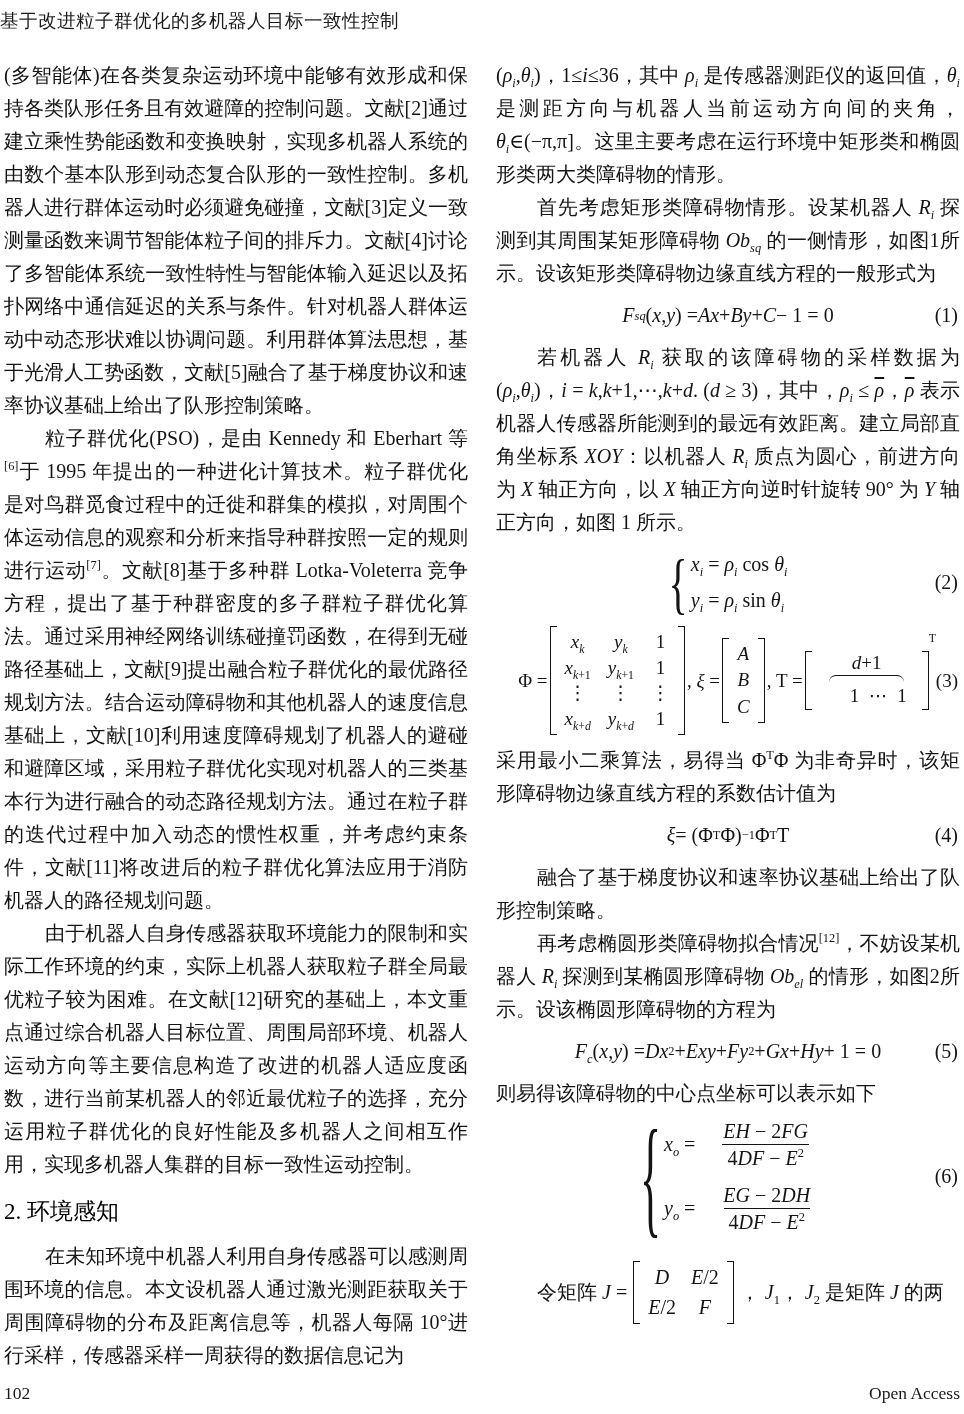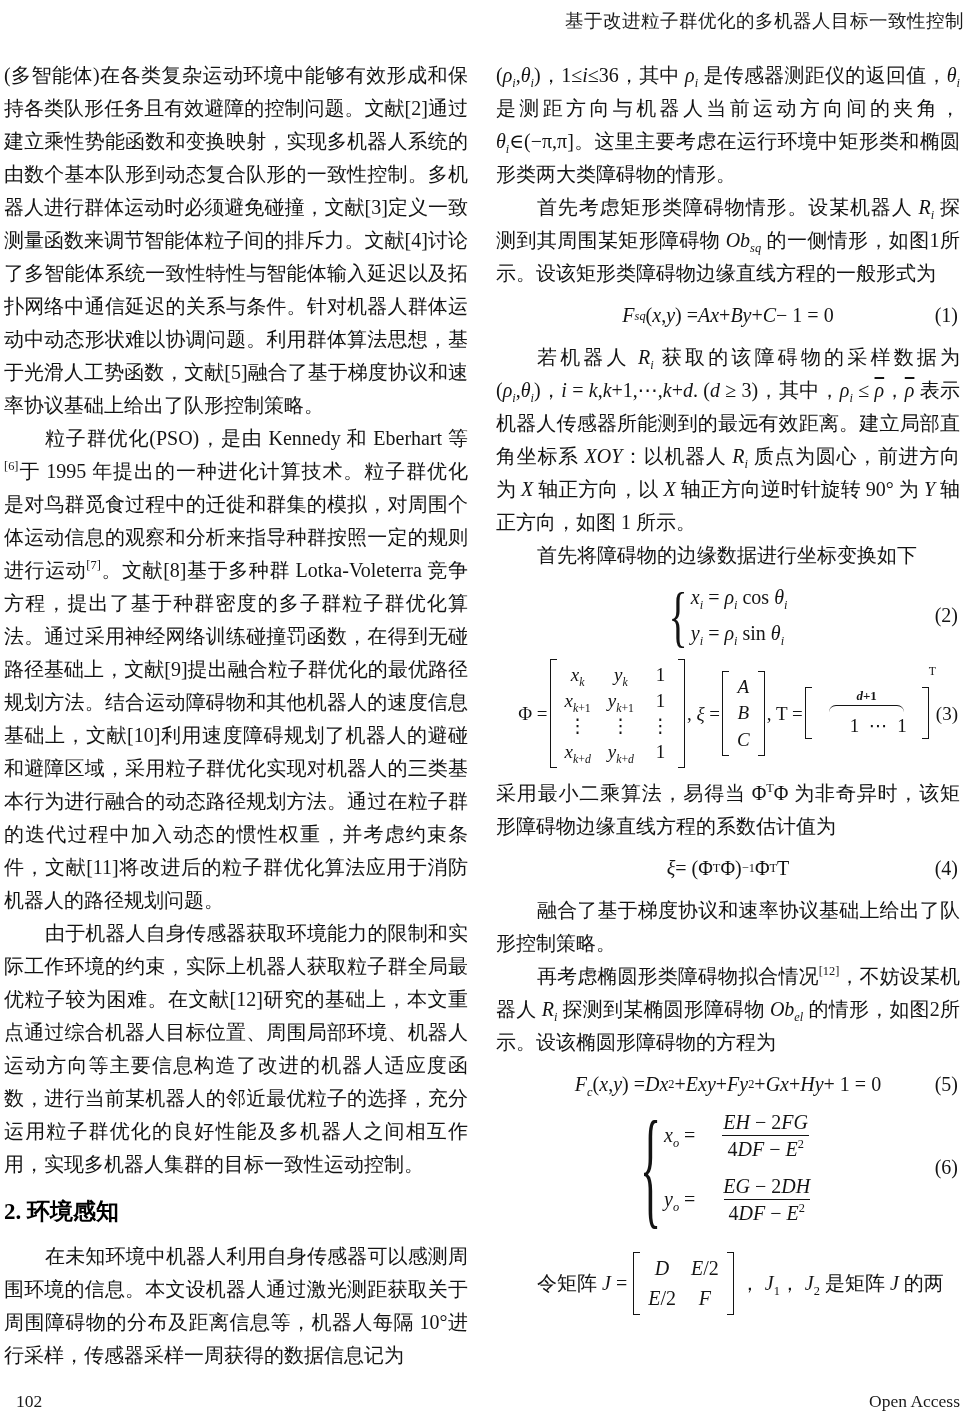--- a/index.html
+++ b/index.html
@@ -3,33 +3,33 @@
 <meta charset="utf-8">
 <style>
   html,body{margin:0;padding:0;}
   body{
     width:964px;height:1414px;background:#ffffff;color:#141414;
     font-family:"Liberation Serif","DejaVu Serif","DejaVu Sans",serif;
     overflow:hidden;position:relative;
   }
   .page{width:964px;height:1414px;position:relative;}
   .ptitle{
-    text-align:right;font-size:18.5px;letter-spacing:.5px;
+    text-align:left;font-size:18.5px;letter-spacing:.5px;
     padding-top:8px;color:#1a1a1a;
   }
   .cols{display:flex;gap:28px;padding:0 4px;margin-top:26px;}
   .col{width:464px;font-size:20px;line-height:33px;text-align:justify;text-justify:inter-ideograph;}
   .col p{margin:0;}
   .ind{text-indent:2.05em;}
   sup{font-size:.62em;line-height:0;vertical-align:super;}
   sub{font-size:.62em;line-height:0;vertical-align:sub;}
   ov{text-decoration:overline;}
   i{font-style:italic;}
   .sec{
-    font-size:23px;font-weight:700;margin:16px 0 13px;line-height:30px;
+    font-size:23px;font-weight:400;margin:16px 0 13px;line-height:30px;
     text-align:left;color:#000;
   }
   
   .eq{display:grid;grid-template-columns:1fr auto 1fr;align-items:center;margin:9px 0;}
   .eqbody{grid-column:2;display:inline-flex;align-items:center;white-space:nowrap;}
   .eqnum{grid-column:3;text-align:right;padding-right:2px;}
   .cases{display:inline-flex;align-items:center;}
   .cbrace{display:inline-block;line-height:1;font-weight:400;transform-origin:center;margin-right:4px;}
   .c2{font-size:38px;transform:scaleY(1.8) scaleX(1.05);}
   .c6{font-size:40px;transform:scaleY(3.3) scaleX(1.1);}
@@ -41,31 +41,31 @@
   .fden{border-top:1.6px solid #141414;padding:0 5px;line-height:1.3;}
   .mat{display:inline-flex;align-items:stretch;}
   .mbl,.mbr{width:6px;flex:0 0 6px;}
   .mbl{border:1.7px solid #141414;border-right:none;margin-right:5px;}
   .mbr{border:1.7px solid #141414;border-left:none;margin-left:5px;}
   .mgrid{display:grid;align-items:center;justify-items:center;padding:3px 3px;line-height:1.35;}
   .g3{grid-template-columns:auto auto auto;column-gap:17px;}
   .g1{grid-template-columns:auto;row-gap:1px;}
   .g2{grid-template-columns:auto auto;column-gap:15px;row-gap:3px;}
   .obwrap{display:flex;flex-direction:column;align-items:center;padding:2px 6px;}
-  .oblabel{font-size:13px;line-height:1.1;font-weight:bold;}
+  .oblabel{font-size:19px;line-height:1.1;}
   .obarc{width:86%;height:6px;border-top:1.6px solid #141414;border-radius:9px 9px 0 0;margin:1px 0 3px;}
   .trow{letter-spacing:0;line-height:1.2;padding:0 4px;margin-left:23px;}
   .tsup{font-size:.62em;align-self:flex-start;margin-top:-4px;}
   .eqsep{margin:0 2px;}
   .eq3{font-size:19px;}
   .jline{display:flex;align-items:center;margin-top:26px;padding-left:2.05em;white-space:nowrap;}
   .jline .mat{margin:0 6px;}
   .footer{
-    position:absolute;left:4px;right:4px;bottom:2px;
-    display:flex;justify-content:space-between;font-size:17.5px;color:#1a1a1a;margin-left:12px;
+    position:absolute;left:4px;right:4px;bottom:10px;
+    display:flex;justify-content:space-between;font-size:17.5px;color:#1a1a1a;
   }
 </style>
 </head>
 <body>
 
 <div class="page">
 
   <div class="ptitle">基于改进粒子群优化的多机器人目标一致性控制</div>
 
   <div class="cols">
@@ -81,21 +81,20 @@
     <div class="col">
       <p>(<i>ρ<sub>i</sub></i>,<i>θ<sub>i</sub></i>)，1≤<i>i</i>≤36，其中 <i>ρ<sub>i</sub></i> 是传感器测距仪的返回值，<i>θ<sub>i</sub></i> 是测距方向与机器人当前运动方向间的夹角，<i>θ<sub>i</sub></i>∈(−π,π]。这里主要考虑在运行环境中矩形类和椭圆形类两大类障碍物的情形。</p>
       <p class="ind">首先考虑矩形类障碍物情形。设某机器人 <i>R<sub>i</sub></i> 探测到其周围某矩形障碍物 <i>Ob<sub>sq</sub></i> 的一侧情形，如图1所示。设该矩形类障碍物边缘直线方程的一般形式为</p>
 
       <div class="eq">
         <span class="eqbody"><i>F</i><sub><i>sq</i></sub> (<i>x</i>, <i>y</i>) = <i>Ax</i> + <i>By</i> + <i>C</i> − 1 = 0</span>
         <span class="eqnum">(1)</span>
       </div>
 
       <p class="ind">若机器人 <i>R<sub>i</sub></i> 获取的该障碍物的采样数据为(<i>ρ<sub>i</sub></i>,<i>θ<sub>i</sub></i>)，<i>i</i> = <i>k</i>,<i>k</i>+1,⋯,<i>k</i>+<i>d</i>. (<i>d</i> ≥ 3)，其中，<i>ρ<sub>i</sub></i> ≤ <ov><i>ρ</i></ov>，<ov><i>ρ</i></ov> 表示机器人传感器所能测到的最远有效距离。建立局部直角坐标系 <i>XOY</i>：以机器人 <i>R<sub>i</sub></i> 质点为圆心，前进方向为 <i>X</i> 轴正方向，以 <i>X</i> 轴正方向逆时针旋转 90° 为 <i>Y</i> 轴正方向，如图 1 所示。</p>
-      <p class="ind">首先将障碍物的边缘数据进行坐标变换如下</p>
 
       <div class="eq">
         <span class="eqbody">
           <span class="cases">
             <span class="cbrace c2">{</span>
             <span class="cstack">
               <span><i>x<sub>i</sub></i> = <i>ρ<sub>i</sub></i> cos <i>θ<sub>i</sub></i></span>
               <span><i>y<sub>i</sub></i> = <i>ρ<sub>i</sub></i> sin <i>θ<sub>i</sub></i></span>
             </span>
           </span>
@@ -158,20 +157,21 @@
       </div>
 
       <p class="ind">融合了基于梯度协议和速率协议基础上给出了队形控制策略。</p>
       <p class="ind">再考虑椭圆形类障碍物拟合情况<sup>[12]</sup>，不妨设某机器人 <i>R<sub>i</sub></i> 探测到某椭圆形障碍物 <i>Ob<sub>el</sub></i> 的情形，如图2所示。设该椭圆形障碍物的方程为</p>
 
       <div class="eq">
         <span class="eqbody"><i>F<sub>c</sub></i> (<i>x</i>, <i>y</i>) = <i>Dx</i><sup>2</sup> + <i>Exy</i> + <i>Fy</i><sup>2</sup> + <i>Gx</i> + <i>Hy</i> + 1 = 0</span>
         <span class="eqnum">(5)</span>
       </div>
 
+      <p>则易得该障碍物的中心点坐标可以表示如下</p>
 
       <div class="eq">
         <span class="eqbody">
           <span class="cases">
             <span class="cbrace c6">{</span>
             <span class="cstack cstack6">
               <span class="crow">
                 <span><i>x<sub>o</sub></i> =</span>
                 <span class="frac">
                   <span class="fnum"><i>EH</i> − 2<i>FG</i></span>

